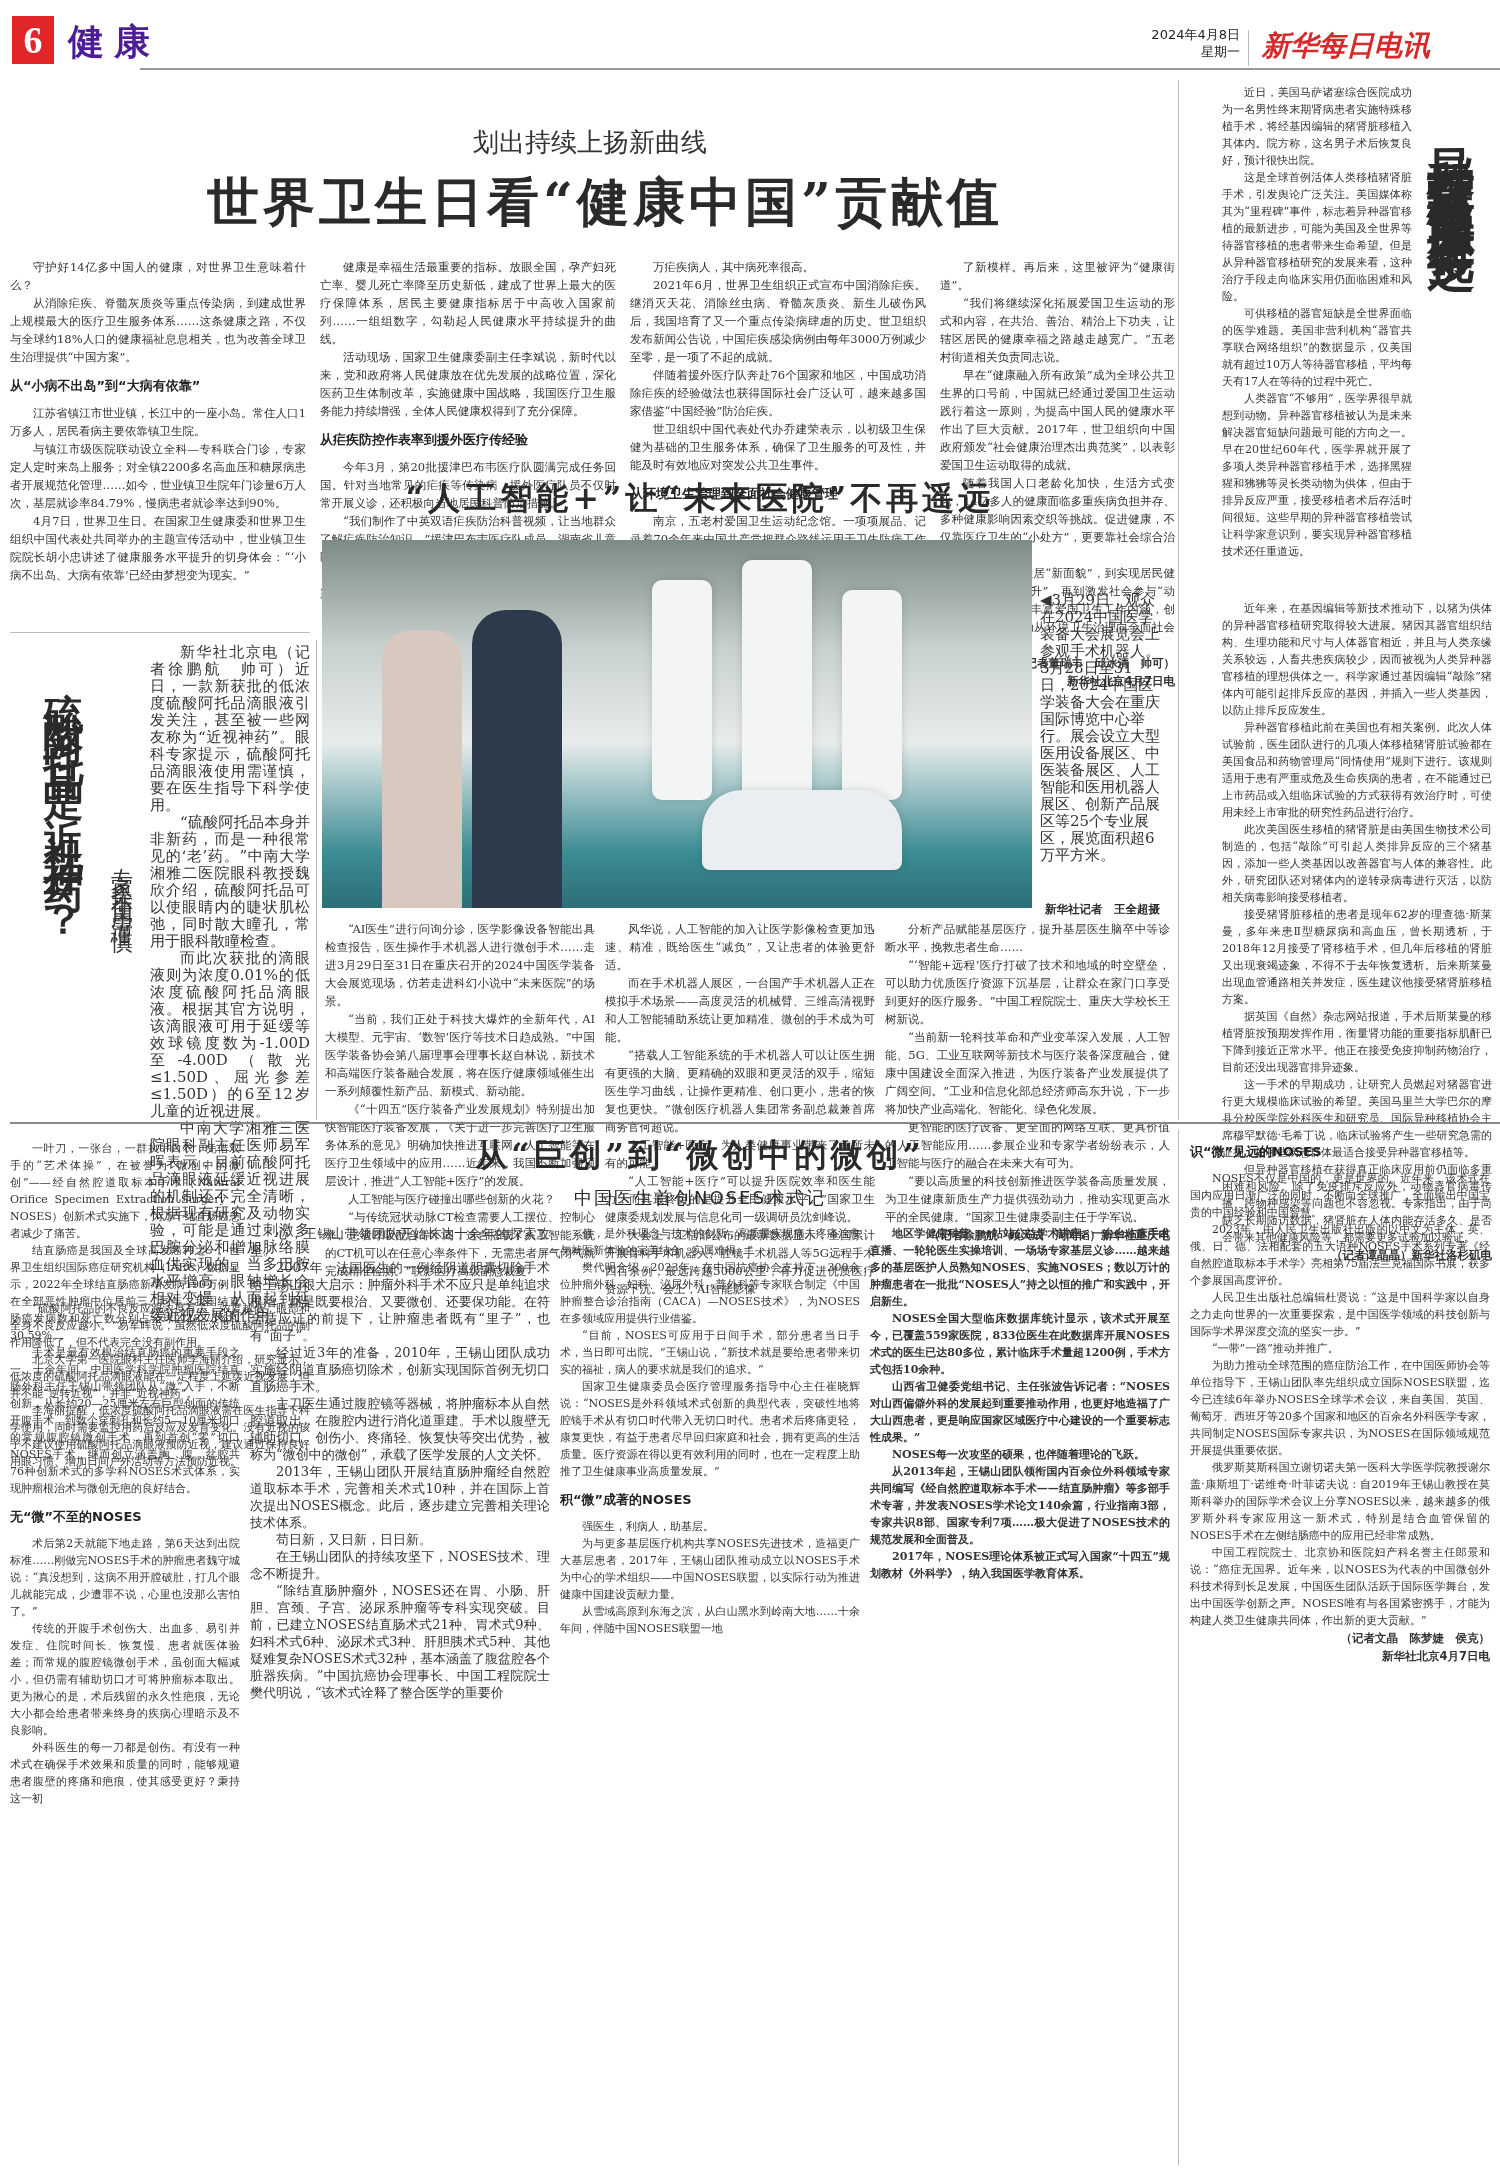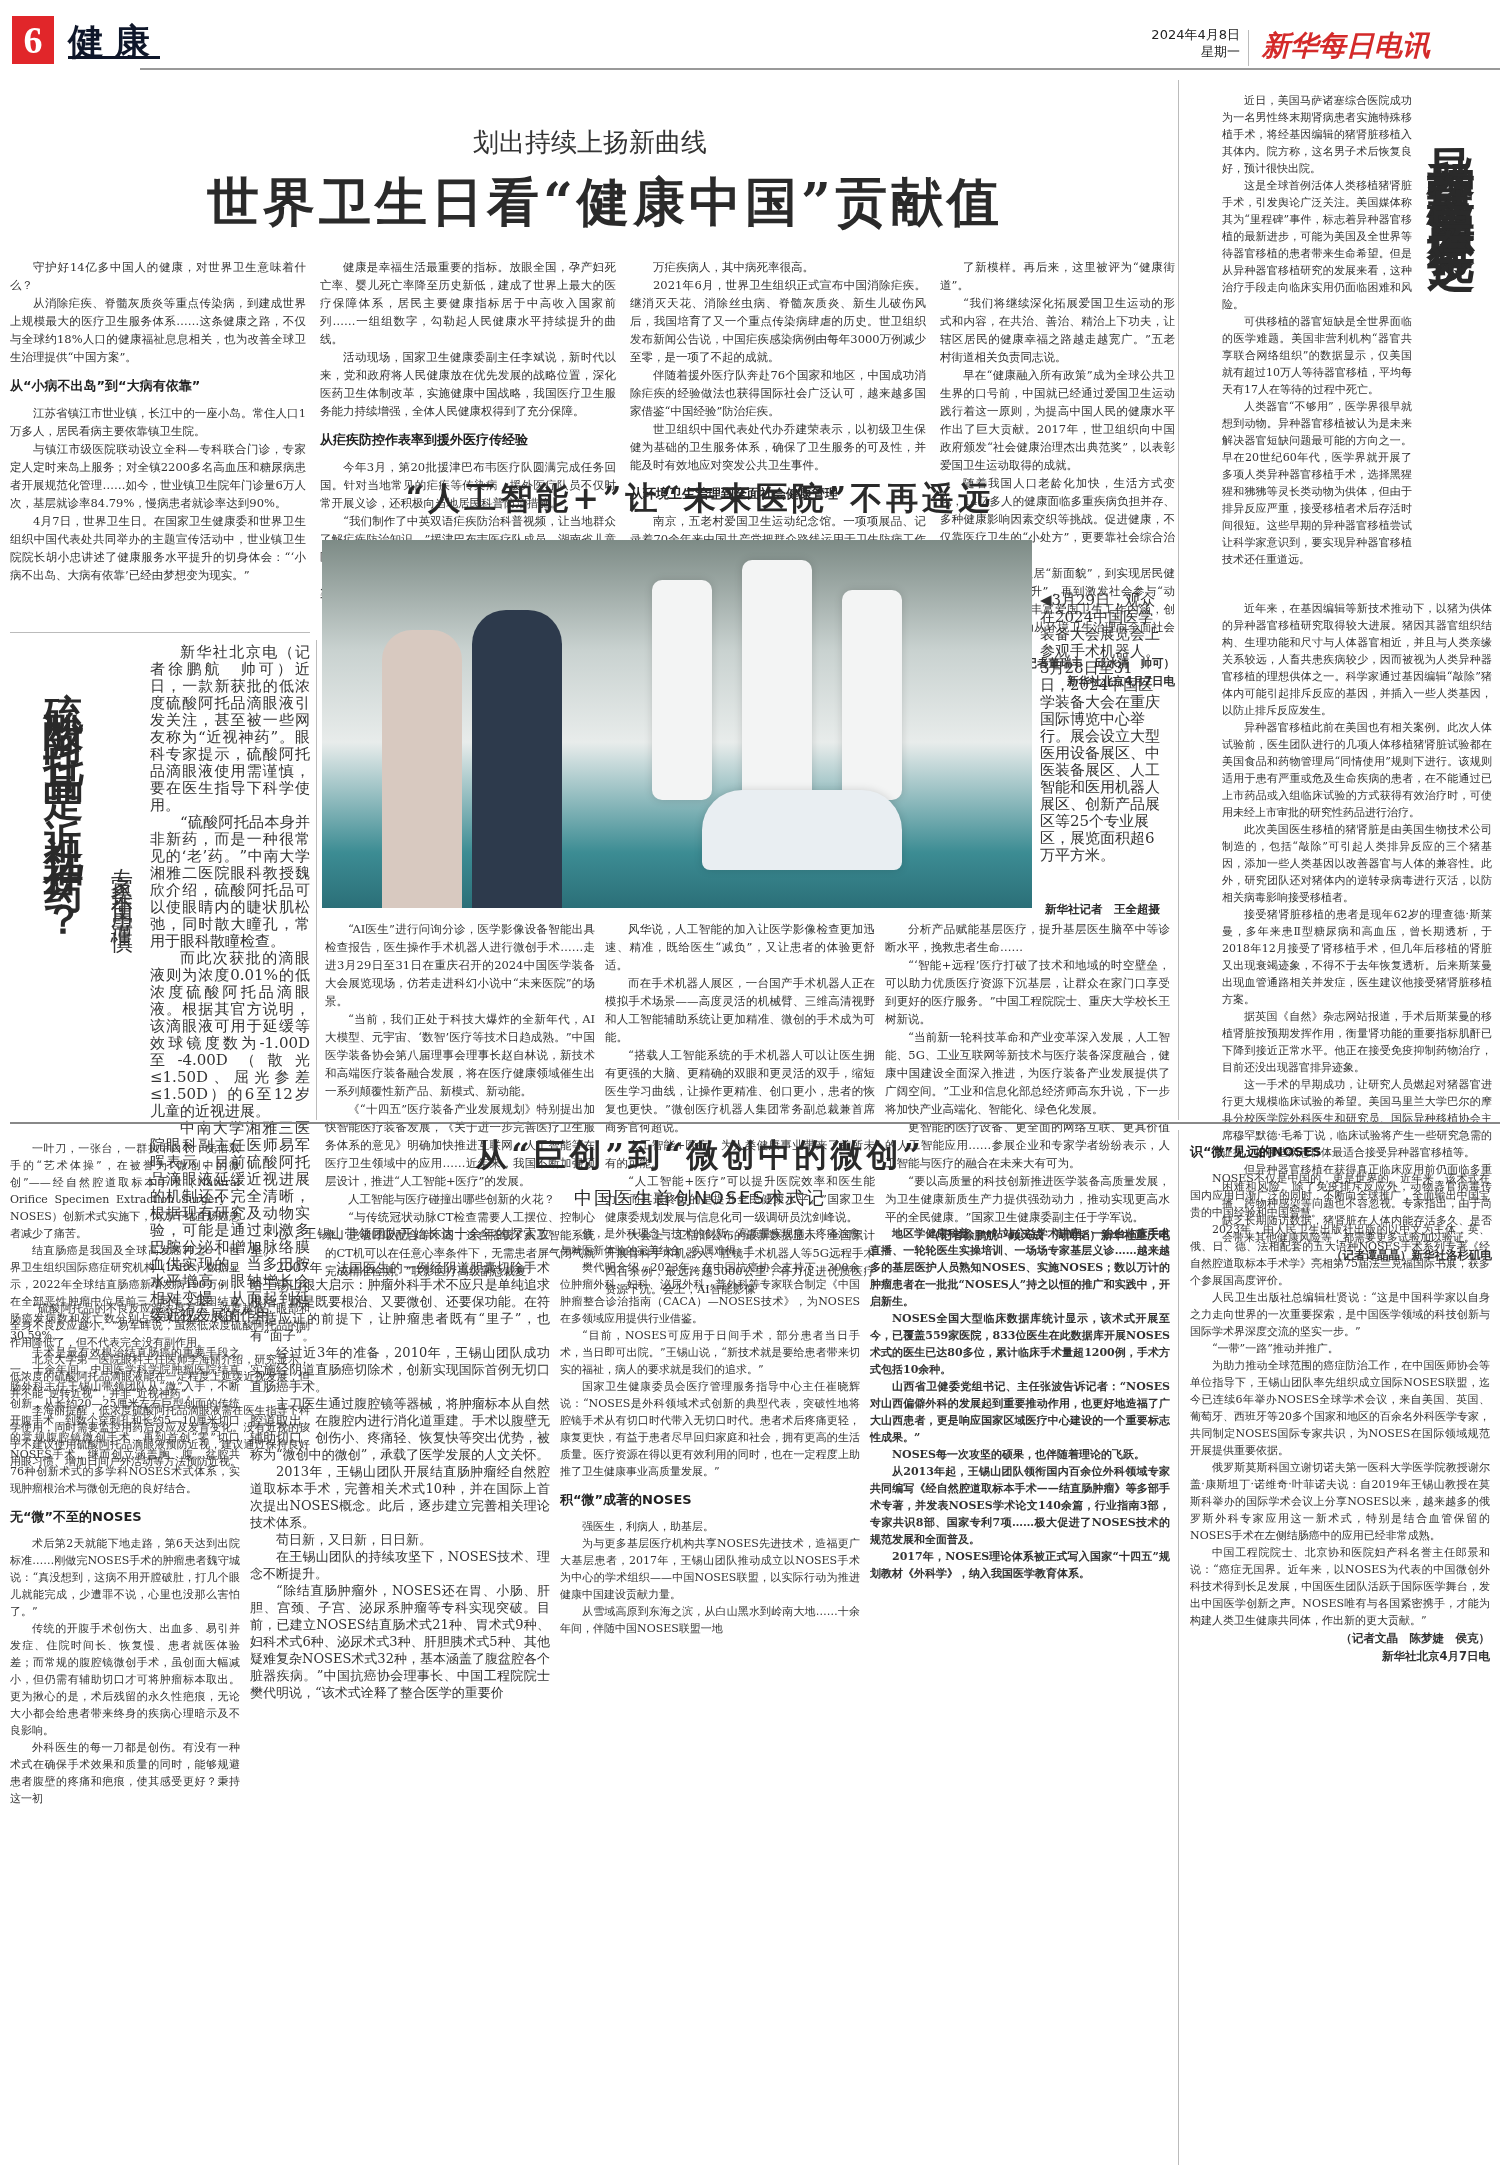--- a/index.html
+++ b/index.html
@@ -1,19 +1,19 @@
 <!DOCTYPE html>
 <html><head>
 <meta charset="utf-8">
 <style>
   html,body{margin:0;padding:0;background:#fff;}
   body{width:1500px;height:2173px;position:relative;overflow:hidden;font-family:"DejaVu Serif","Liberation Serif",serif;color:#2a2a2a;}
   .abs{position:absolute;}
   .page-num{left:12px;top:16px;width:42px;height:48px;background:#e1262a;color:#fff;font:bold 38px/48px "Liberation Serif",serif;text-align:center;}
-  .section-name{left:68px;top:18px;color:#0f172a;font:bold 36px/46px "DejaVu Serif",serif;letter-spacing:10px;text-decoration:underline;}
+  .section-name{left:68px;top:18px;color:#4c1d95;font:bold 36px/46px "DejaVu Serif",serif;letter-spacing:10px;}
   .header-line{left:140px;top:68px;width:1360px;height:2px;background:#999;}
   .date{right:260px;top:26px;text-align:right;font:13px/17px "DejaVu Sans",sans-serif;color:#222;}
   .hsep{left:1248px;top:30px;width:1px;height:36px;background:#bbb;}
   .brand{left:1262px;top:26px;font:bold 28px/40px "DejaVu Serif",serif;color:#d42a2a;font-style:italic;}
   .kicker{left:240px;top:126px;width:700px;text-align:center;font:26px/32px "DejaVu Sans",sans-serif;color:#333;}
   .headline{left:80px;top:172px;width:1050px;text-align:center;font:bold 52px/60px "DejaVu Serif",serif;color:#2a2a2a;letter-spacing:4px;}
   .col{font-size:11.5px;line-height:18px;text-align:justify;color:#333;}
   .col p{margin:0;text-indent:2em;}
   .subhead{font:bold 13px/20px "DejaVu Sans",sans-serif;margin:10px 0 8px;color:#222;}
   .vtitle{writing-mode:vertical-rl;font:bold 40px/48px "DejaVu Serif",serif;color:#2a2a2a;letter-spacing:18px;}
@@ -130,21 +130,21 @@
   <p>分析产品赋能基层医疗，提升基层医生脑卒中等诊断水平，挽救患者生命……</p>
   <p>“‘智能+远程’医疗打破了技术和地域的时空壁垒，可以助力优质医疗资源下沉基层，让群众在家门口享受到更好的医疗服务。”中国工程院院士、重庆大学校长王树新说。</p>
   <p>“当前新一轮科技革命和产业变革深入发展，人工智能、5G、工业互联网等新技术与医疗装备深度融合，健康中国建设全面深入推进，为医疗装备产业发展提供了广阔空间。”工业和信息化部总经济师高东升说，下一步将加快产业高端化、智能化、绿色化发展。</p>
   <p>更智能的医疗设备、更全面的网络互联、更具价值的人工智能应用……参展企业和专家学者纷纷表示，人工智能与医疗的融合在未来大有可为。</p>
   <p>“要以高质量的科技创新推进医学装备高质量发展，为卫生健康新质生产力提供强劲动力，推动实现更高水平的全民健康。”国家卫生健康委副主任于学军说。</p>
   <div class="byline">（记者徐鹏航　顾天成　周闻韬）新华社重庆电</div>
 </div>
 
 <div class="abs vline" style="left:1178px;top:80px;height:1040px;"></div>
 <div class="abs xeno-title">异种器官移植离实用还有多远</div>
-<div class="abs col xeno-col" style="left:1222px;top:92px;width:190px;">
+<div class="abs col xeno-col" style="left:1222px;top:84px;width:190px;">
   <p>近日，美国马萨诸塞综合医院成功为一名男性终末期肾病患者实施特殊移植手术，将经基因编辑的猪肾脏移植入其体内。院方称，这名男子术后恢复良好，预计很快出院。</p>
   <p>这是全球首例活体人类移植猪肾脏手术，引发舆论广泛关注。美国媒体称其为“里程碑”事件，标志着异种器官移植的最新进步，可能为美国及全世界等待器官移植的患者带来生命希望。但是从异种器官移植研究的发展来看，这种治疗手段走向临床实用仍面临困难和风险。</p>
   <p>可供移植的器官短缺是全世界面临的医学难题。美国非营利机构“器官共享联合网络组织”的数据显示，仅美国就有超过10万人等待器官移植，平均每天有17人在等待的过程中死亡。</p>
   <p>人类器官“不够用”，医学界很早就想到动物。异种器官移植被认为是未来解决器官短缺问题最可能的方向之一。早在20世纪60年代，医学界就开展了多项人类异种器官移植手术，选择黑猩猩和狒狒等灵长类动物为供体，但由于排异反应严重，接受移植者术后存活时间很短。这些早期的异种器官移植尝试让科学家意识到，要实现异种器官移植技术还任重道远。</p>
 </div>
 <div class="abs col xeno-col" style="left:1222px;top:600px;width:270px;">
   <p>近年来，在基因编辑等新技术推动下，以猪为供体的异种器官移植研究取得较大进展。猪因其器官组织结构、生理功能和尺寸与人体器官相近，并且与人类亲缘关系较远，人畜共患疾病较少，因而被视为人类异种器官移植的理想供体之一。科学家通过基因编辑“敲除”猪体内可能引起排斥反应的基因，并插入一些人类基因，以防止排斥反应发生。</p>
   <p>异种器官移植此前在美国也有相关案例。此次人体试验前，医生团队进行的几项人体移植猪肾脏试验都在美国食品和药物管理局“同情使用”规则下进行。该规则适用于患有严重或危及生命疾病的患者，在不能通过已上市药品或入组临床试验的方式获得有效治疗时，可使用未经上市审批的研究性药品进行治疗。</p>
   <p>此次美国医生移植的猪肾脏是由美国生物技术公司制造的，包括“敲除”可引起人类排异反应的三个猪基因，添加一些人类基因以改善器官与人体的兼容性。此外，研究团队还对猪体内的逆转录病毒进行灭活，以防相关病毒影响接受移植者。</p>
   <p>接受猪肾脏移植的患者是现年62岁的理查德·斯莱曼，多年来患Ⅱ型糖尿病和高血压，曾长期透析，于2018年12月接受了肾移植手术，但几年后移植的肾脏又出现衰竭迹象，不得不于去年恢复透析。后来斯莱曼出现血管通路相关并发症，医生建议他接受猪肾脏移植方案。</p>

